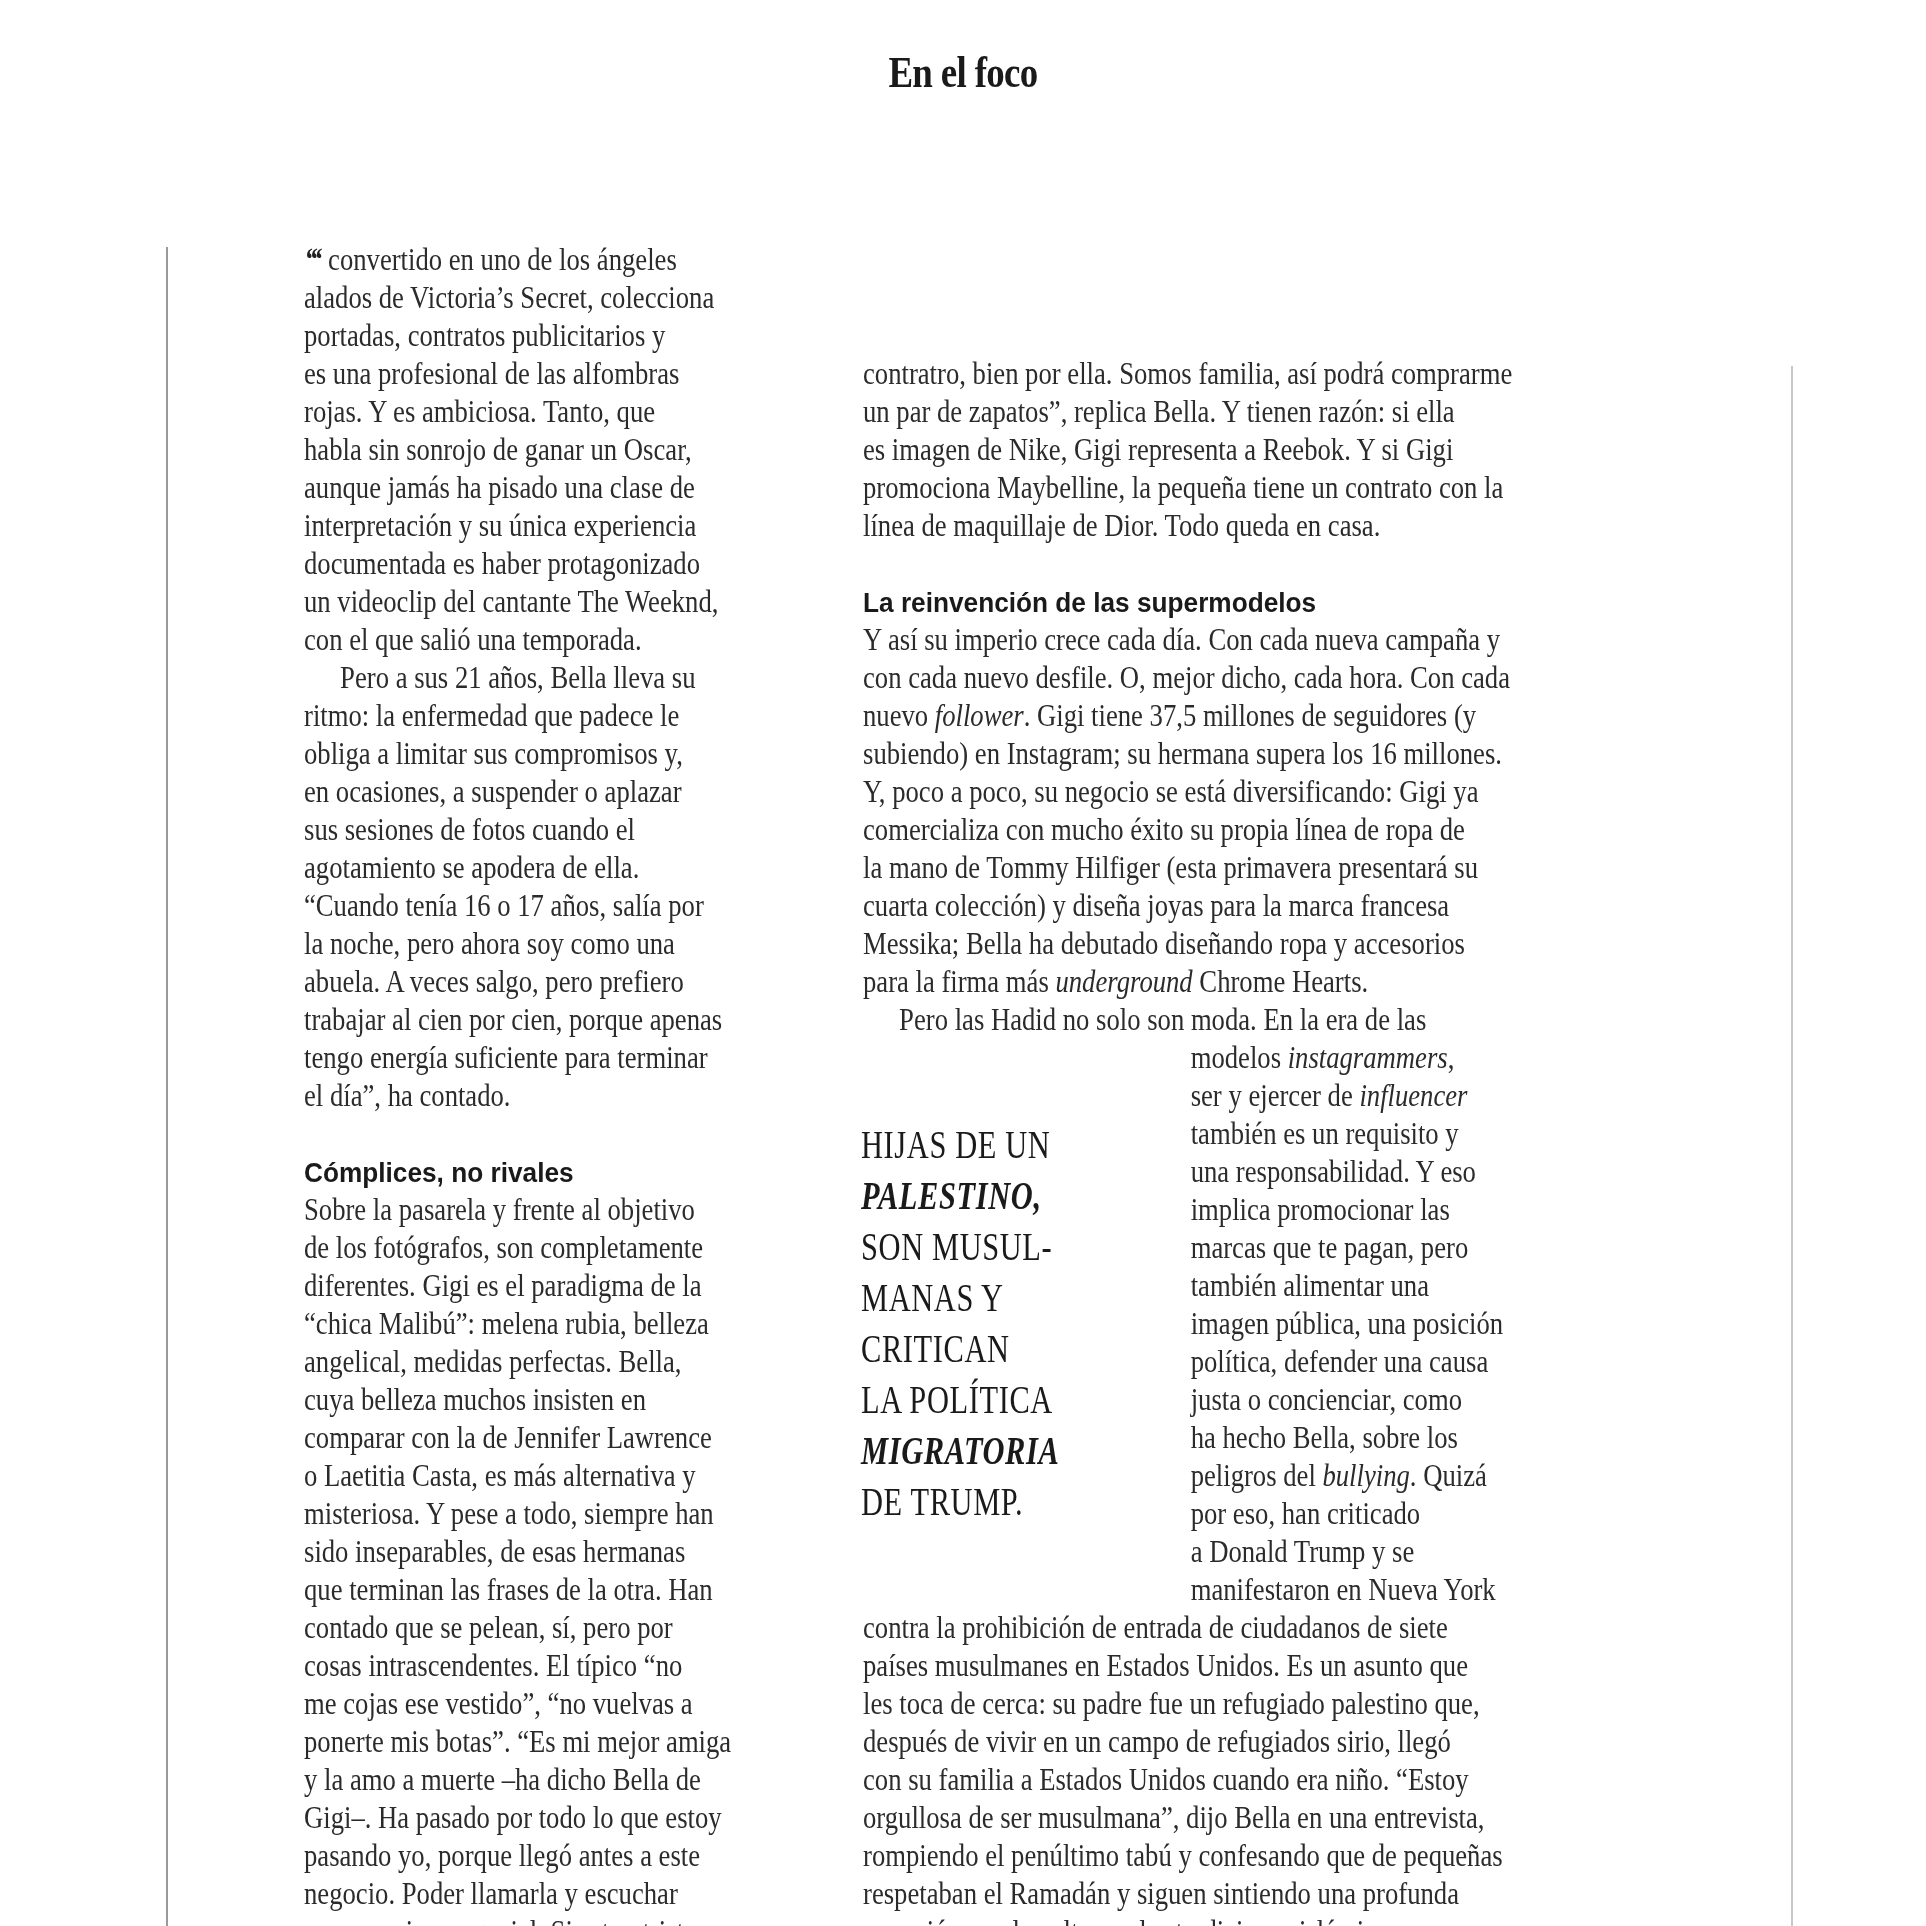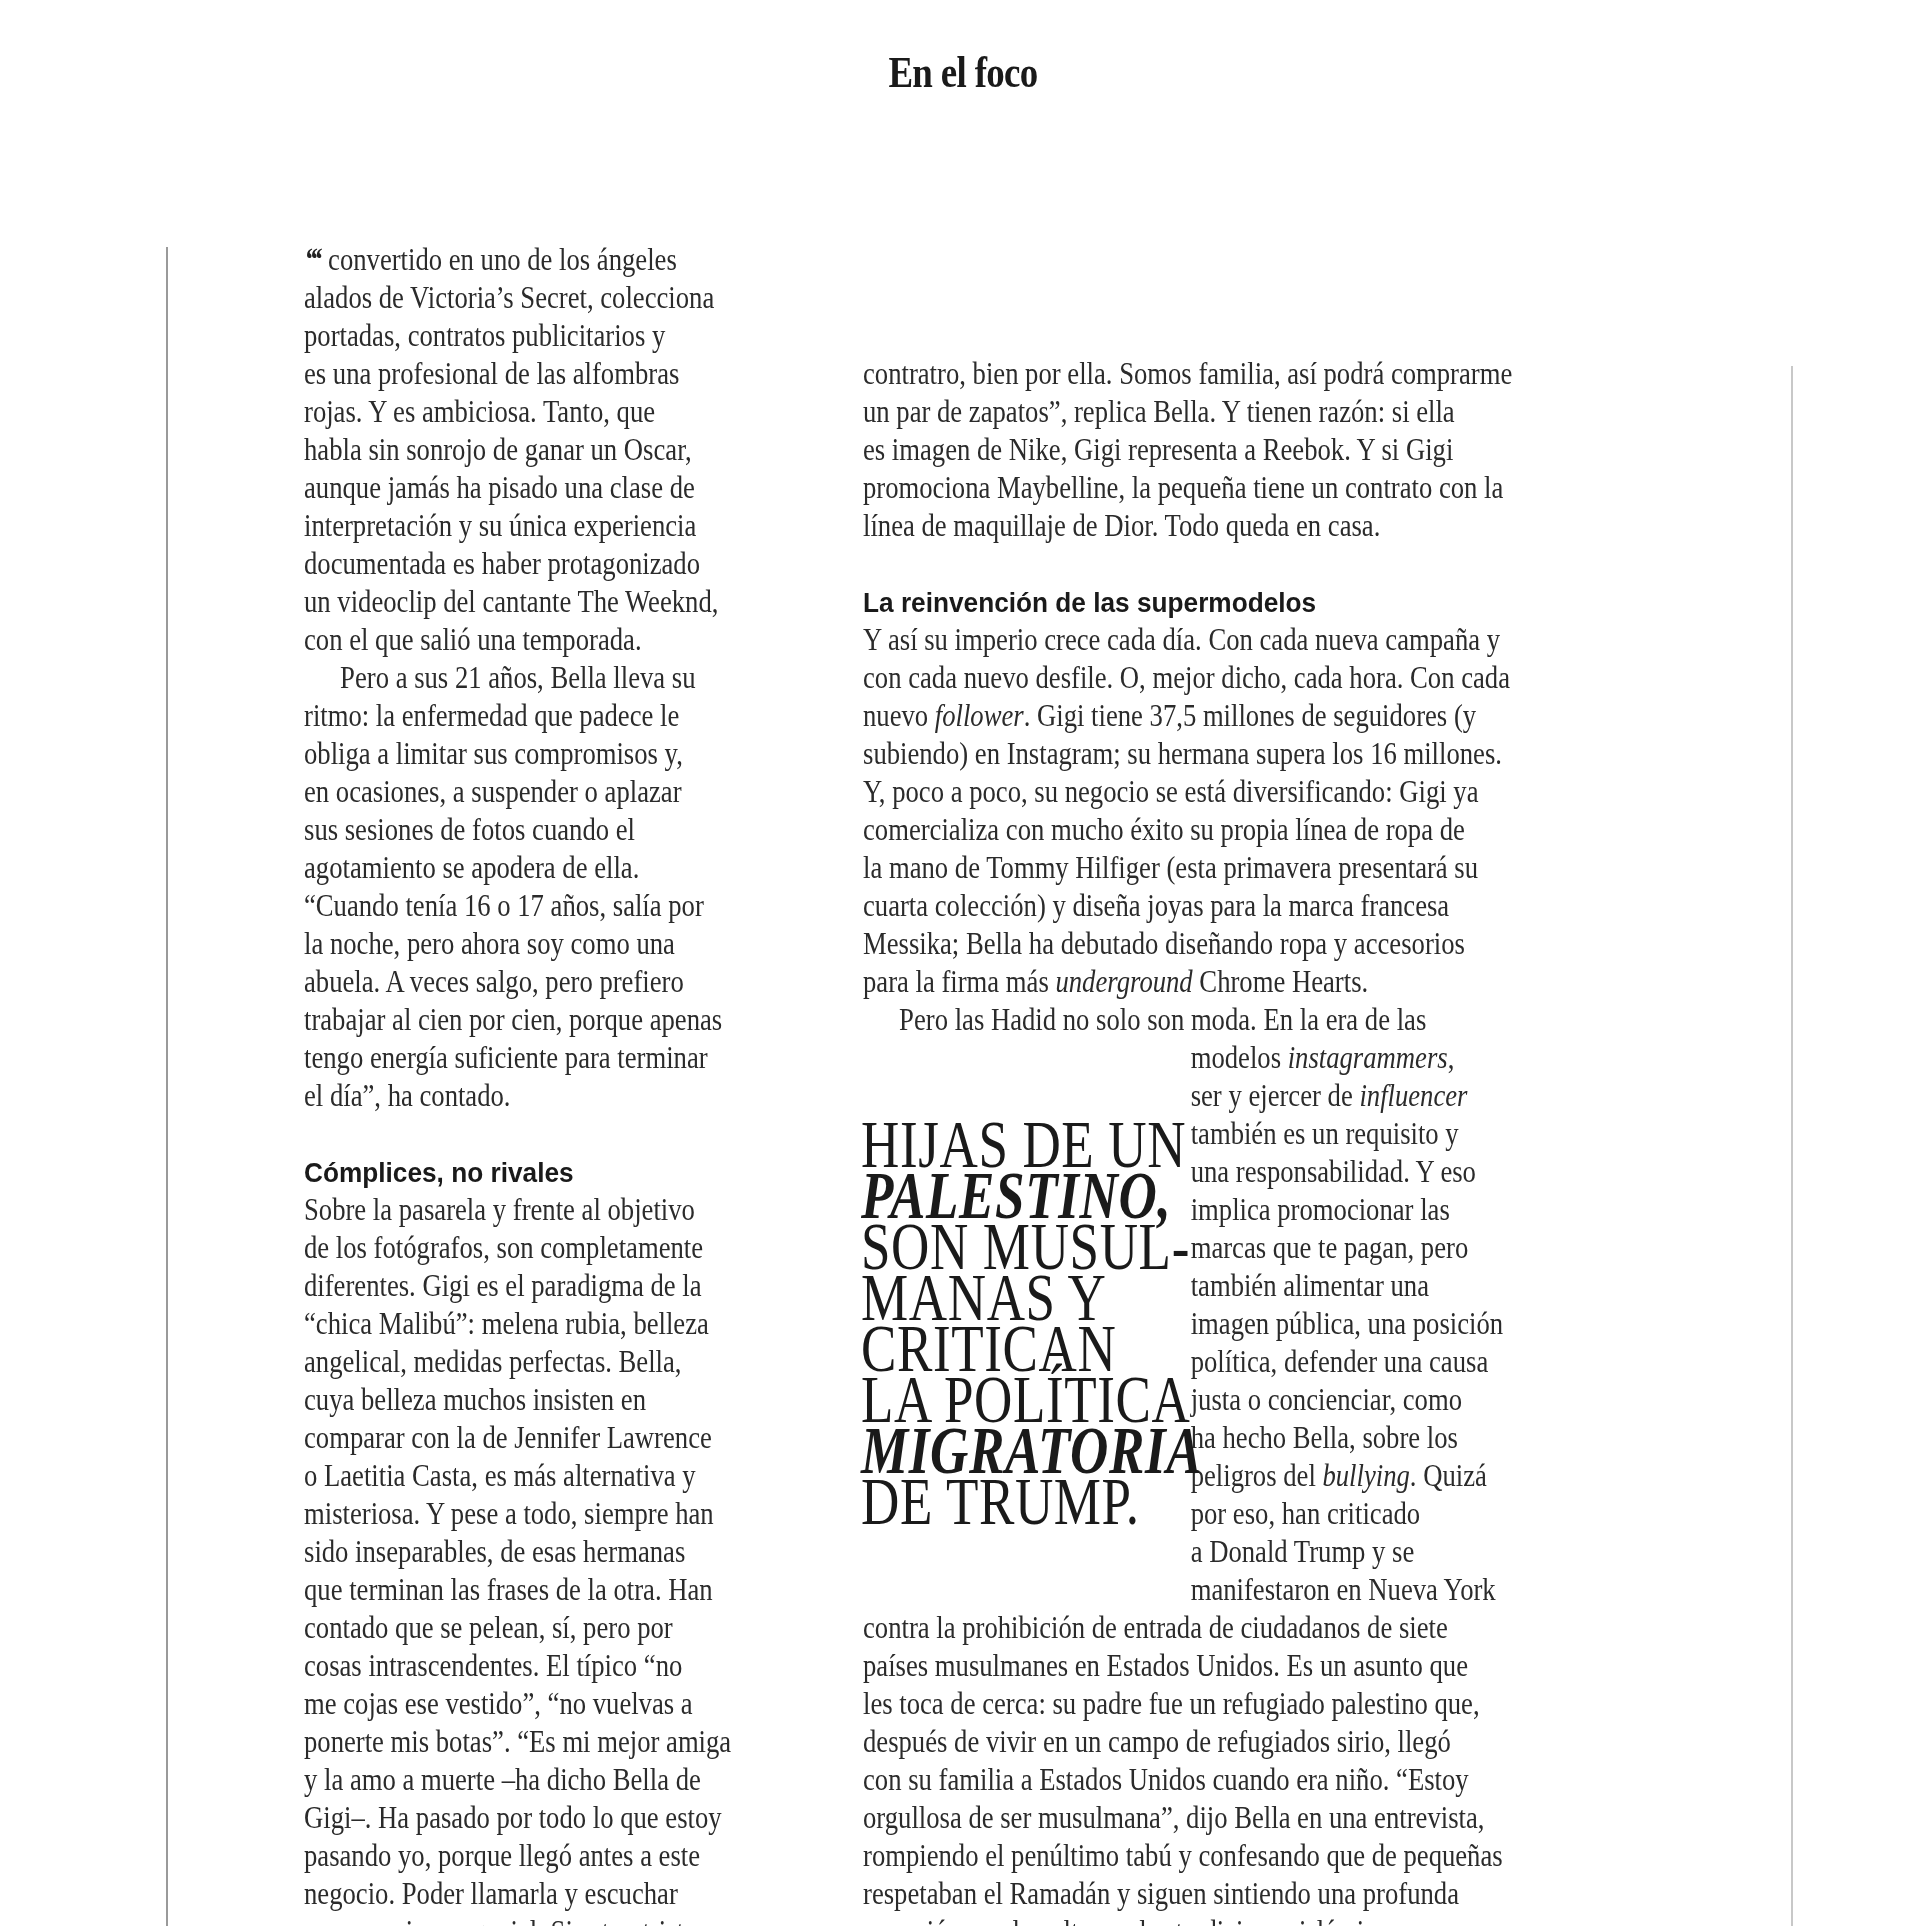--- a/index.html
+++ b/index.html
@@ -15,21 +15,21 @@
   .col .ind { padding-left:42px; }
   .col em { font-style:italic; }
   .col-left { left:304px; top:241px; width:512px; }
   .col-right { left:863px; top:355px; width:790px; }
   .subhead { display:block; font-family:"Liberation Sans", sans-serif; font-weight:bold; font-size:28.5px;
          line-height:38px; color:#1a1a1a; white-space:nowrap; transform:scaleX(0.92); transform-origin:left center; }
   .gap { display:block; height:38px; }
   .wrap-ln { padding-left:381px; }
   .dropmark { display:inline-block; font-style:italic; font-weight:bold; letter-spacing:-2.3px; margin-right:8.5px; color:#222; }
   .pullquote { position:absolute; left:861px; top:1119px; width:370px;
-         font-family:"Liberation Serif", serif; font-size:68px; line-height:51px; color:#1a1a1a; }
+         font-family:"Liberation Serif", serif; font-size:39px; line-height:51px; color:#1a1a1a; }
   .pullquote .pq { display:block; white-space:nowrap; transform:scaleX(0.78); transform-origin:left center; letter-spacing:0.8px; }
   .pullquote .pq.it { font-style:italic; font-weight:bold; }
 </style>
 </head>
 <body>
 
 <div class="section-title">En el foco</div>
 <div class="rule-left"></div>
 <div class="rule-right"></div>
 

